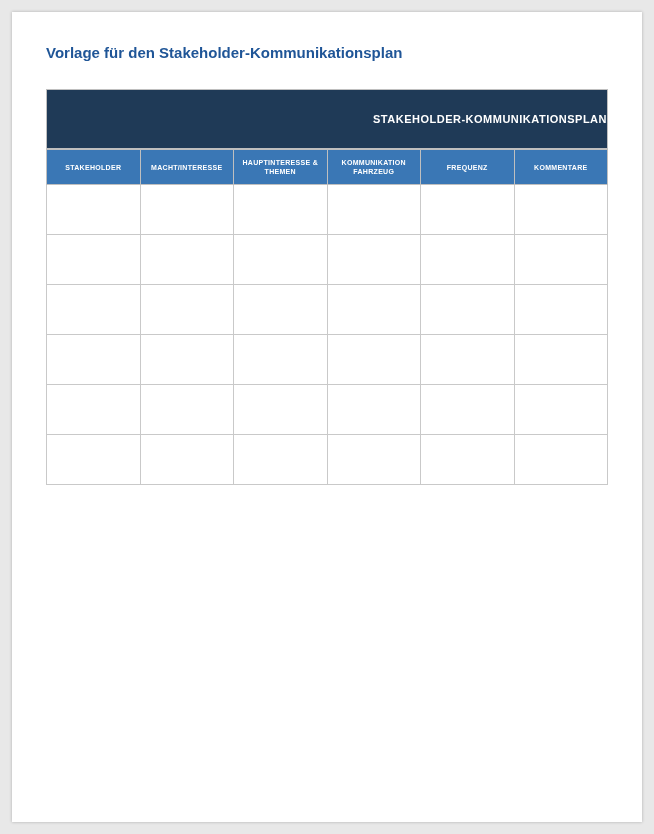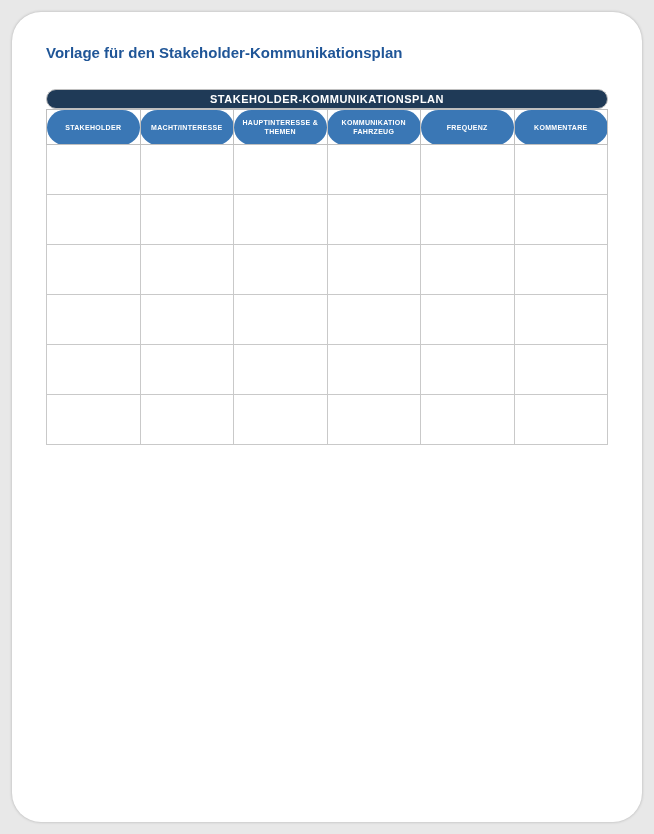--- a/index.html
+++ b/index.html
@@ -1,15 +1,15 @@
 <!DOCTYPE html>
 <html><head>
 <meta charset="utf-8">
 <style>
-  * { box-sizing: border-box; margin: 0; padding: 0; border-radius: 29px; }
+  * { box-sizing: border-box; margin: 0; padding: 0; }
   body {
     background: #e8e8e8;
     font-family: Arial, Helvetica, sans-serif;
     width: 654px;
     height: 834px;
     overflow: hidden;
     padding: 12px;
   }
   .page {
     background: #ffffff;
@@ -23,25 +23,25 @@
     font-size: 15px;
     font-weight: bold;
     margin-bottom: 28px;
   }
   .table-wrap {
     width: 100%;
   }
   .banner {
     background: #1f3a57;
     color: #ffffff;
-    text-align: center;
+    text-align: right;
     font-size: 11px;
     font-weight: bold;
     letter-spacing: 0.5px;
-    padding: 3px 0;
+    padding: 23px 0;
     border: 1px solid #bfbfbf;
   }
   table {
     width: 100%;
     border-collapse: collapse;
     table-layout: fixed;
   }
   thead th {
     background: #3a77b5;
     color: #ffffff;

